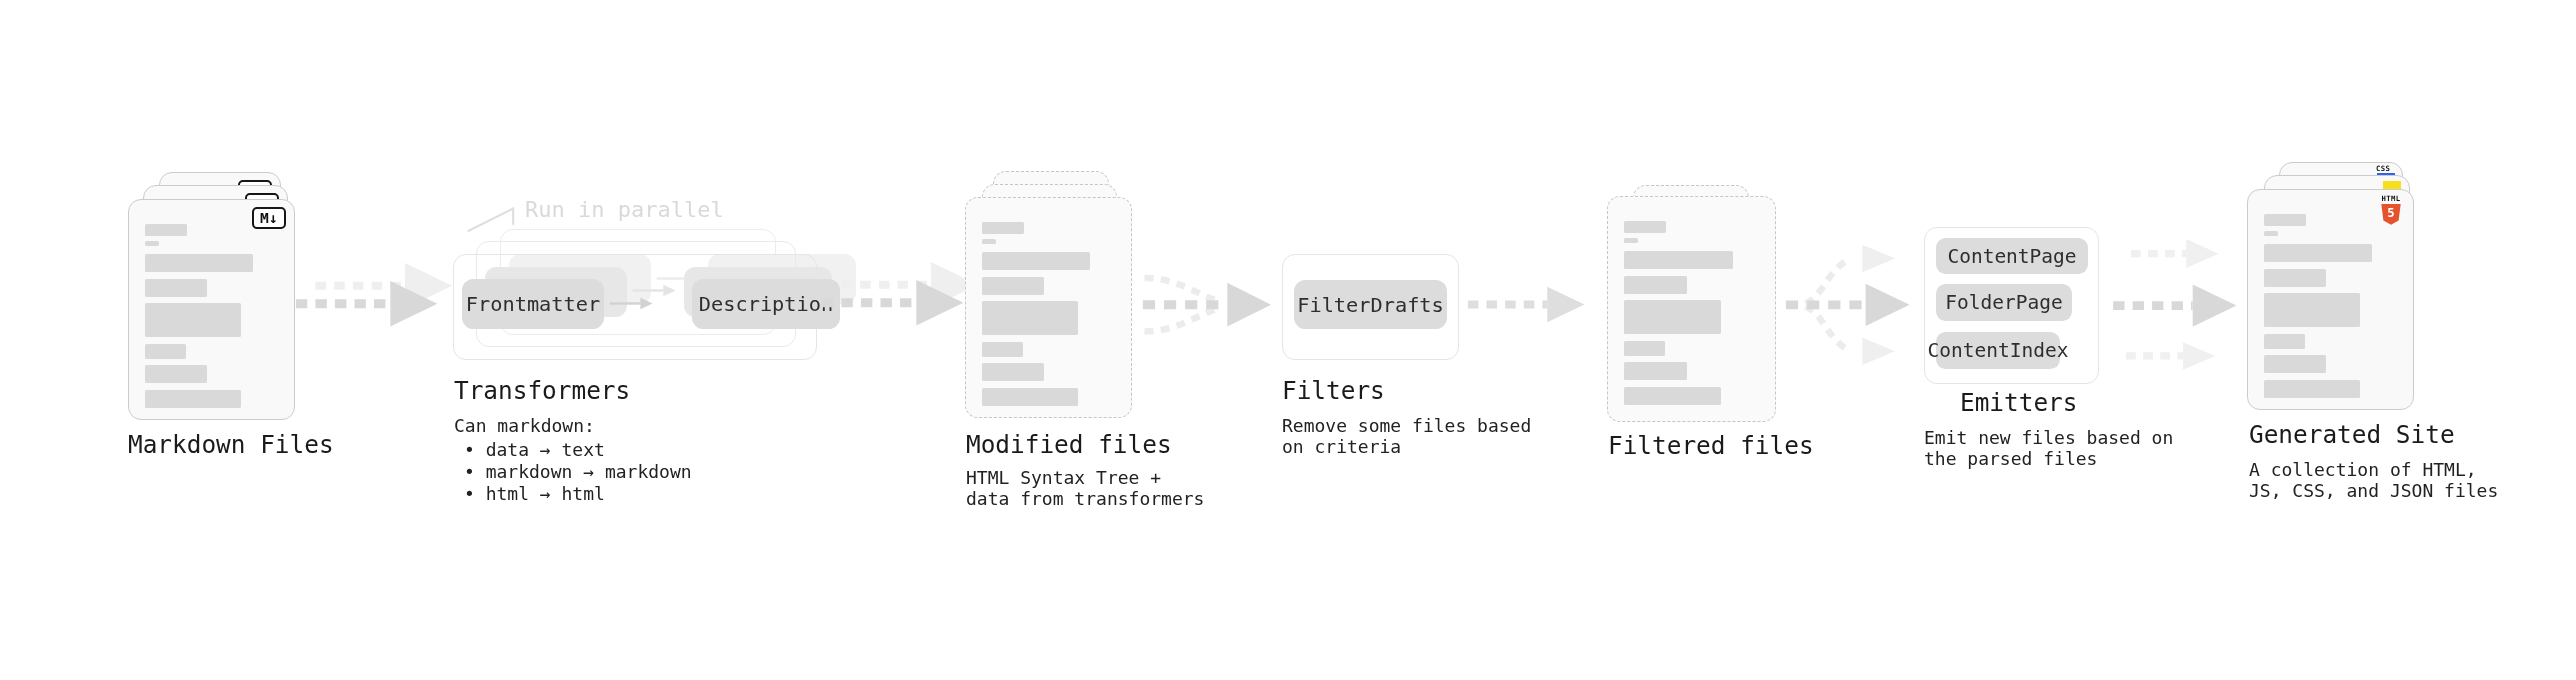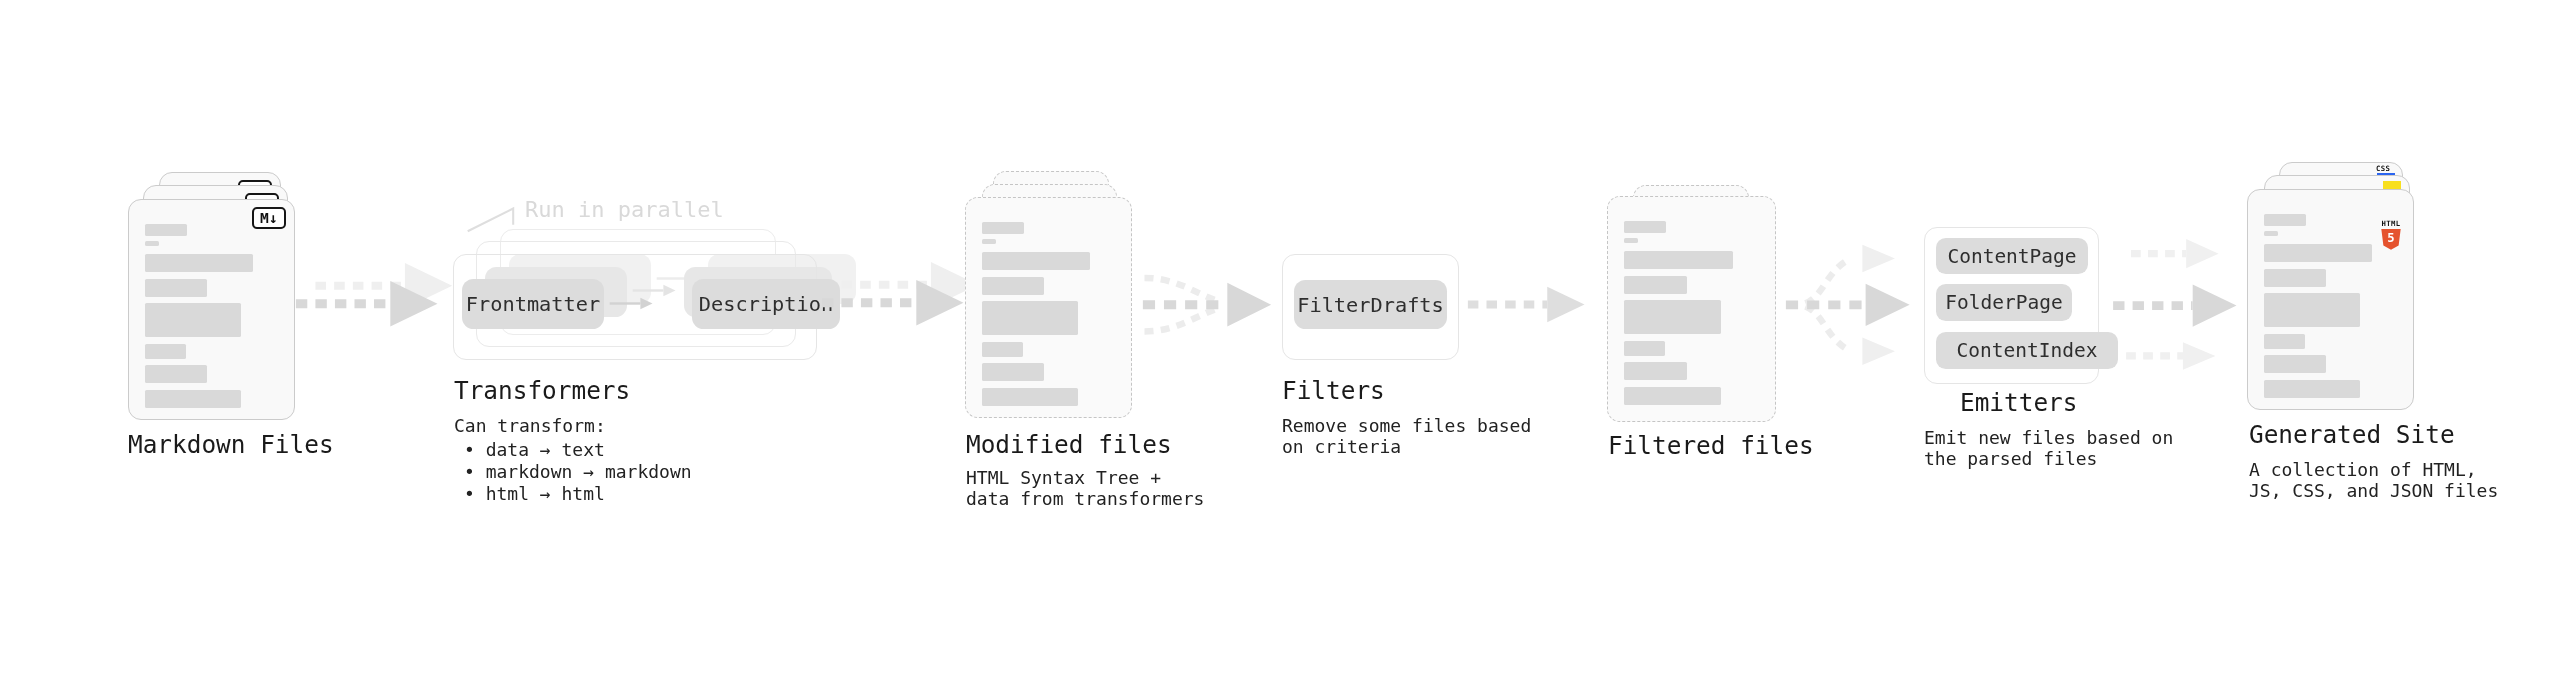--- a/index.html
+++ b/index.html
@@ -41,21 +41,21 @@
   .stage-desc  { position:absolute; font-size:18px; color:#222222; line-height:21px; white-space:nowrap; }
   .bullets     { position:absolute; font-size:18px; color:#222222; line-height:22px; white-space:nowrap; }
   .annotation  { position:absolute; font-size:22px; color:#d9d9d9; white-space:nowrap; }
 
   
   .css-badge { position:absolute; top:2px; right:6.5px; width:19.5px; text-align:left; }
   .css-badge .css-txt { font-size:7.3px; font-weight:bold; color:#111; line-height:7.3px; letter-spacing:0.4px; }
   .css-badge .css-bar { width:18px; height:3.3px; background:#2b65f0; margin:0.8px auto 0; }
   .js-badge  { position:absolute; top:4.9px; right:8.1px; width:18px; height:9px; background:#f8df1e; }
   .html5-logo { position:absolute; top:4.9px; right:9.8px; width:24.4px; text-align:center; }
-  .html5-logo .h5-txt { font-size:7.3px; font-weight:bold; color:#111; line-height:8.1px; letter-spacing:0.4px;margin-top:25px; }
+  .html5-logo .h5-txt { font-size:7.3px; font-weight:bold; color:#111; line-height:8.1px; letter-spacing:0.4px; }
   .html5-logo .h5-shield { width:19.5px; height:21px; margin:0.8px auto 0; background:#e5532e;
       clip-path:polygon(0 0,100% 0,89% 80%,50% 100%,11% 80%); color:#fff; font-weight:bold;
       font-size:12.2px; line-height:19.5px; text-align:center; }
 </style>
 </head>
 <body>
 
 <div class="canvas">
 
   <div>
@@ -112,21 +112,21 @@
 
     <div class="frame" style="left:453px; top:254px; width:364px; height:106px;"></div>
     <div class="pill" style="left:462px; top:279px; width:142px; height:50px; font-size:20.3px;">Frontmatter</div>
     <div class="pill" style="left:692px; top:279px; width:148px; height:50px; font-size:20.3px;">Description</div>
     <svg class="abs" style="left:608px; top:293px;" width="47" height="21" viewBox="0 0 58 26">
       <line x1="2" y1="13" x2="40" y2="13" stroke="#d2d2d2" stroke-width="3"></line>
       <polygon points="40,6 55,13 40,20" fill="#d2d2d2"></polygon>
     </svg>
 
     <div class="stage-title" style="left:454px; top:376px;">Transformers</div>
-    <div class="stage-desc" style="left:454px; top:415px;">Can transform:</div>
+    <div class="stage-desc" style="left:454px; top:415px;">Can markdown:</div>
     <div class="bullets" style="left:464px; top:439px;">
       <div>• data → text</div>
       <div>• markdown → markdown</div>
       <div>• html → html</div>
     </div>
   </div>
 
   <svg class="abs" style="left:817px; top:257px;" width="175" height="106" viewBox="0 0 215 130">
     <line x1="30" y1="34" x2="140" y2="34" stroke="#efefef" stroke-width="10" stroke-dasharray="13 10"></line>
     <polygon points="140,6 198,34 140,62" fill="#efefef"></polygon>
@@ -201,21 +201,21 @@
     <path d="M 30,84 C 52,92 56,124 84,138" stroke="#ececec" stroke-width="8" stroke-dasharray="11 9" fill="none"></path>
     <polygon points="100,122 140,139 100,156" fill="#efefef"></polygon>
     <line x1="6" y1="82" x2="104" y2="82" stroke="#d8d8d8" stroke-width="11" stroke-dasharray="15 11"></line>
     <polygon points="104,56 158,82 104,108" fill="#d8d8d8"></polygon>
   </svg>
 
   <div>
     <div class="frame filled" style="left:1924px; top:227px; width:175px; height:157px;"></div>
     <div class="pill" style="left:1936px; top:238px; width:152px; height:36px; font-size:19.5px; border-radius:9.8px;">ContentPage</div>
     <div class="pill" style="left:1936px; top:284px; width:136px; height:37px; font-size:19.5px; border-radius:9.8px;">FolderPage</div>
-    <div class="pill" style="left:1936px; top:332px; width:182px; height:37px; font-size:19.5px; border-radius:9.8px;">ContentIndex</div>
+    <div class="pill" style="left:1936px; top:332px; width:124px; height:37px; font-size:19.5px; border-radius:9.8px;">ContentIndex</div>
     <div class="stage-title" style="left:1924px; top:388px;margin-left:36px;">Emitters</div>
     <div class="stage-desc" style="left:1924px; top:427px;">
       <div>Emit new files based on</div>
       <div>the parsed files</div>
     </div>
   </div>
 
   <svg class="abs" style="left:2105px; top:234px;" width="138" height="140" viewBox="0 0 170 172">
     <line x1="32" y1="24" x2="100" y2="24" stroke="#f0f0f0" stroke-width="9" stroke-dasharray="12 9"></line>
     <polygon points="100,6 140,24 100,42" fill="#f0f0f0"></polygon>

